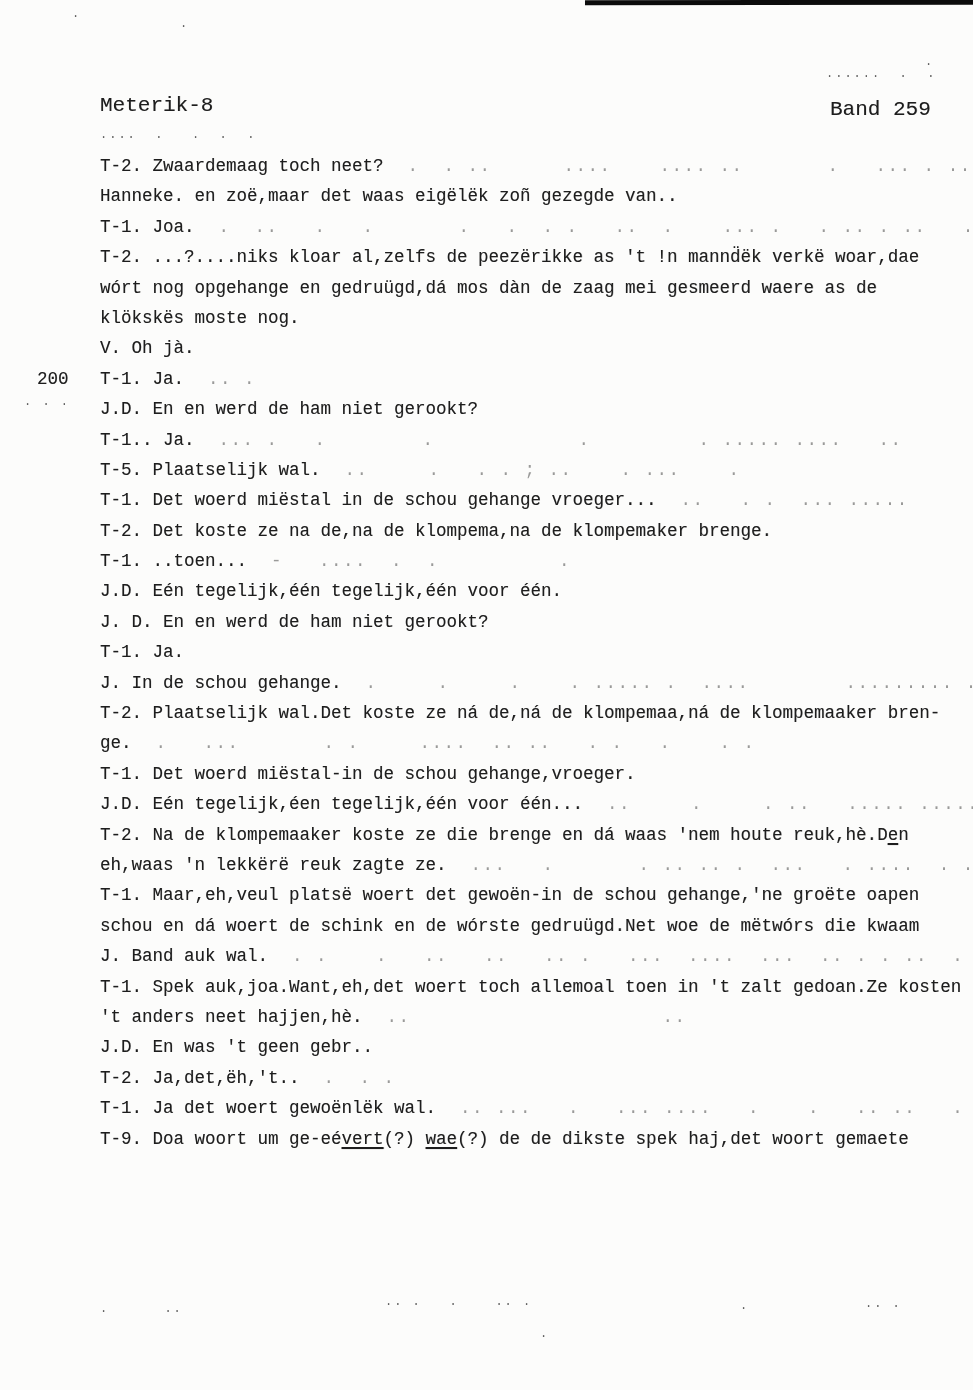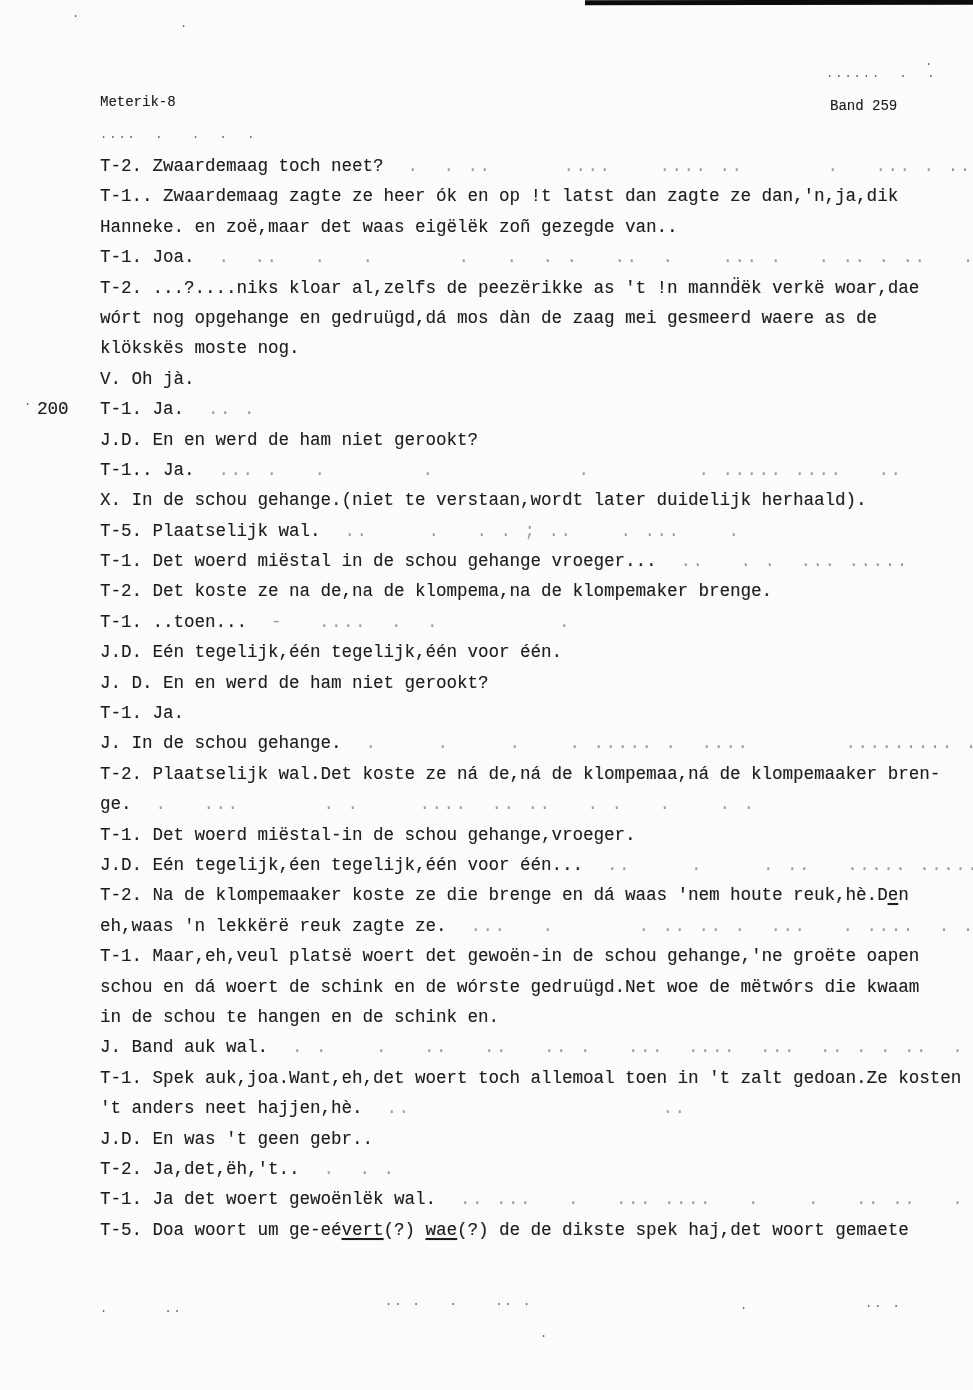--- a/index.html
+++ b/index.html
@@ -6,21 +6,21 @@
   .page{
     position:relative;
     width:973px;height:1390px;
     margin:0 auto;
     background:#fcfcfb;
     font-family:"Liberation Mono","DejaVu Sans Mono",monospace;
     color:#1d1d1d;
     overflow:hidden;
     text-shadow:0.3px 0.2px 0 rgba(25,25,25,.35);
   }
-  .hdr{position:absolute;font-size:14px;white-space:pre;}
+  .hdr{position:absolute;font-size:21px;white-space:pre;}
   .hdr-left{top:94px;left:100px;}
   .hdr-right{top:98px;left:830px;}
   #transcript{position:absolute;top:151px;left:100px;width:868px;}
   .line{
     position:relative;
     white-space:pre;
     font-size:17.5px;
     line-height:30.4px;
     height:30.4px;
   }
@@ -34,55 +34,52 @@
 <body>
 
 <div class="page">
   <div class="edge-bar"></div>
 
   <div class="hdr hdr-left">Meterik-8</div>
   <div class="hdr hdr-right">Band 259</div>
 
   <div id="transcript">
       <div class="line"><span>T-2. Zwaardemaag toch neet?</span><span class="trail">  .  . ..      ....    .... ..       .   ... . .. .....</span></div>
-      <div class="line"><span>T-1.. Zwaardemaag zagte ze heer ók en op !t latst dan zagte ze dan,'n,ja,dik</span></div>
       <div class="line"><span>Hanneke. en zoë,maar det waas eigëlëk zoñ gezegde van..</span></div>
       <div class="line"><span>T-1. Joa.</span><span class="trail">  .  ..   .   .       .   .  . .   ..  .    ... .   . .. . ..   . . ... ..  .   . .. ..  ..</span></div>
       <div class="line"><span>T-2. ...?....niks kloar al,zelfs de peezërikke as 't !n mannd̈ëk verkë woar,dae</span></div>
       <div class="line"><span>wórt nog opgehange en gedruügd,dá mos dàn de zaag mei gesmeerd waere as de</span></div>
       <div class="line"><span>klökskës moste nog.</span></div>
       <div class="line"><span>V. Oh jà.</span></div>
       <div class="line"><span class="margin-note">200</span><span>T-1. Ja.</span><span class="trail">  .. .</span></div>
       <div class="line"><span>J.D. En en werd de ham niet gerookt?</span></div>
       <div class="line"><span>T-1.. Ja.</span><span class="trail">  ... .   .        .            .         . ..... ....   ..      .   ... .. ..... .</span></div>
-      <div class="line"><span>X. In de schou gehange.(niet te verstaan,wordt later duidelijk herhaald).</span></div>
       <div class="line"><span>T-5. Plaatselijk wal.</span><span class="trail">  ..     .   . . ; ..    . ...    .</span></div>
       <div class="line"><span>T-1. Det woerd miëstal in de schou gehange vroeger...</span><span class="trail">  ..   . .  ... .....</span></div>
       <div class="line"><span>T-2. Det koste ze na de,na de klompema,na de klompemaker brenge.</span></div>
       <div class="line"><span>T-1. ..toen...</span><span class="trail">  -   ....  .  .          .</span></div>
       <div class="line"><span>J.D. Eén tegelijk,één tegelijk,één voor één.</span></div>
       <div class="line"><span>J. D. En en werd de ham niet gerookt?</span></div>
       <div class="line"><span>T-1. Ja.</span></div>
       <div class="line"><span>J. In de schou gehange.</span><span class="trail">  .     .     .    . ..... .  ....        ......... ... ...   . .  .</span></div>
       <div class="line"><span>T-2. Plaatselijk wal.Det koste ze ná de,ná de klompemaa,ná de klompemaaker bren-</span></div>
       <div class="line"><span>ge.</span><span class="trail">  .   ...       . .     ....  .. ..   . .   .    . .</span></div>
       <div class="line"><span>T-1. Det woerd miëstal-in de schou gehange,vroeger.</span></div>
       <div class="line"><span>J.D. Eén tegelijk,éen tegelijk,één voor één...</span><span class="trail">  ..     .     . ..   ..... ......... ...</span></div>
       <div class="line"><span>T-2. Na de klompemaaker koste ze die brenge en dá waas 'nem houte reuk,hè.D</span><span class="u">e</span><span>n</span></div>
       <div class="line"><span>eh,waas 'n lekkërë reuk zagte ze.</span><span class="trail">  ...   .       . .. .. .  ...   . ....  . ..  .</span></div>
       <div class="line"><span>T-1. Maar,eh,veul platsë woert det gewoën-in de schou gehange,'ne groëte oapen</span></div>
       <div class="line"><span>schou en dá woert de schink en de wórste gedruügd.Net woe de mëtwórs die kwaam</span></div>
-      <div class="line"><span>in de schou te hangen en de schink en.</span></div>
       <div class="line"><span>J. Band auk wal.</span><span class="trail">  . .    .   ..   ..   .. .   ...  ....  ...  .. . . ..  .   . ....  .. ......</span></div>
       <div class="line"><span>T-1. Spek auk,joa.Want,eh,det woert toch allemoal toen in 't zalt gedoan.Ze kosten</span></div>
       <div class="line"><span>'t anders neet hajjen,hè.</span><span class="trail">  ..                     ..</span></div>
       <div class="line"><span>J.D. En was 't geen gebr..</span></div>
       <div class="line"><span>T-2. Ja,det,ëh,'t..</span><span class="trail">  .  . .</span></div>
       <div class="line"><span>T-1. Ja det woert gewoënlëk wal.</span><span class="trail">  .. ...   .   ... ....   .    .   .. ..   . ...</span></div>
-      <div class="line"><span>T-5. Doa woort um ge-eé</span><span class="u">vert</span><span>(?) </span><span class="u">wae</span><span>(?) de de dikste spek haj,det woort gemaete</span></div>
+      <div class="line"><span>T-9. Doa woort um ge-eé</span><span class="u">vert</span><span>(?) </span><span class="u">wae</span><span>(?) de de dikste spek haj,det woort gemaete</span></div>
     </div>
 
   <div id="artifacts">
       <span class="speck" style="left: 72px; top: 10px;">·</span>
       <span class="speck" style="left: 180px; top: 20px;">·</span>
       <span class="speck" style="left: 100px; top: 131px;">····  ·   ·  ·  ·</span>
       <span class="speck" style="left: 826px; top: 70px;">······  ·  ·</span>
       <span class="speck" style="left: 925px; top: 58px;">·</span>
       <span class="speck" style="left: 24px; top: 398px;">· · ·</span>
       <span class="speck" style="left: 100px; top: 1305px;">·      ··</span>

